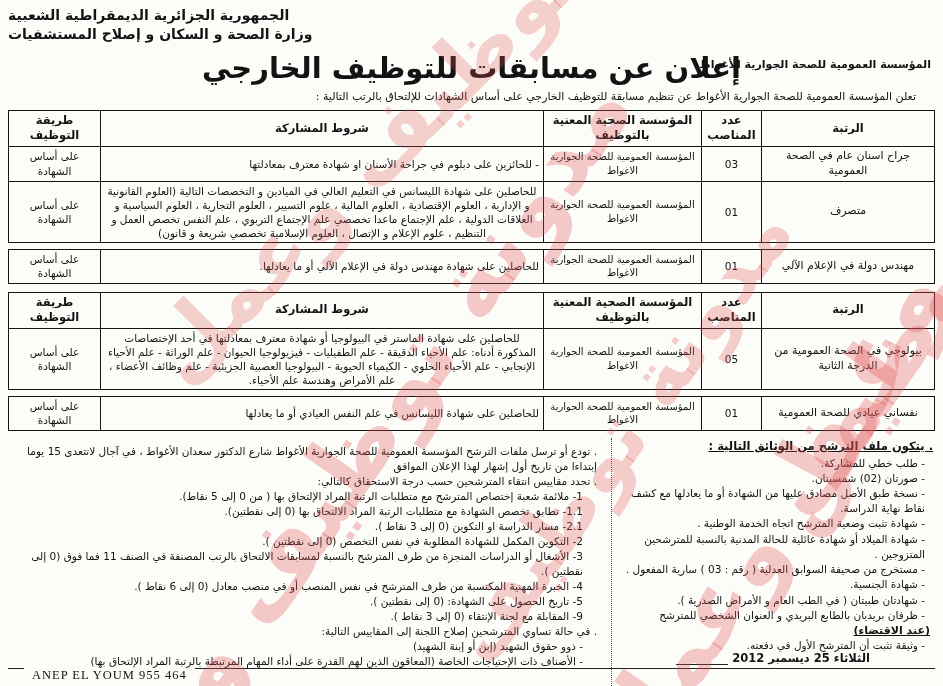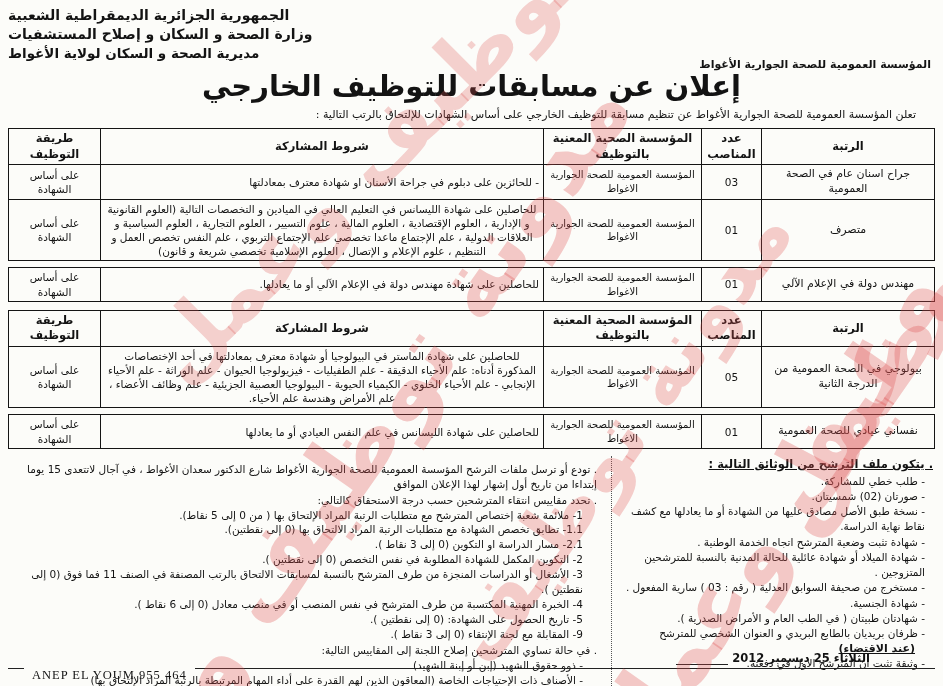--- a/index.html
+++ b/index.html
@@ -39,21 +39,21 @@
   .c-cond{justify-content:flex-start;text-align:right;}
   .c-cond.cond-center{justify-content:center;text-align:center;}
   .r-short{min-height:24px;}
   .r-med{min-height:32px;}
   
   .bottom{display:flex;margin-top:7px;min-height:268px;align-items:stretch;}
   .docs{width:324px;border-inline-end:1.5px dotted #555;padding:0 2px 0 8px;box-sizing:border-box;}
   .crit{flex:1;padding:5px 12px 0 2px;box-sizing:border-box;}
   .docs-title{font-weight:bold;text-decoration:underline;font-size:11.5px;margin:1px 0 3px;}
   .doc-item{font-size:10.5px;line-height:1.45;padding-right:8px;}
-  .optional-title{font-weight:bold;text-decoration:underline;font-size:11px;margin:1px 16px;padding-right:2px;}
+  .optional-title{font-weight:bold;text-decoration:underline;font-size:11px;margin:1px 1px;padding-right:2px;}
   .crit-line{font-size:10.5px;line-height:1.42;padding-right:16px;}
   .crit-line.para{padding-right:2px;margin-top:1px;}
   
   .footer{position:absolute;bottom:3px;left:8px;right:8px;z-index:2;}
   .date-row{display:flex;align-items:flex-end;justify-content:flex-start;margin-right:65px;gap:4px;}
   .date-rule{width:52px;border-bottom:1.2px solid #222;height:10px;}
   .date-text{font-size:11.5px;font-weight:bold;}
   .anep-row{display:flex;align-items:flex-start;direction:ltr;gap:8px;margin-top:3px;}
   .rule{border-top:1.2px solid #222;height:0;}
   .rule.short{width:16px;}
@@ -69,21 +69,20 @@
   <span class="wm wm2">مدونة توظيف وعمل</span>
   <span class="wm wm3">مدونة توظيف وعمل</span>
   <span class="wm wm4">مدونة توظيف وعمل</span>
   <span class="wm wm5">مدونة توظيف وعمل</span>
   <span class="wm wm6">مدونة توظيف وعمل</span>
 
   <div class="content">
 
     <div class="gov-line">الجمهورية الجزائرية الديمقراطية الشعبية</div>
     <div class="gov-line">وزارة الصحة و السكان و إصلاح المستشفيات</div>
-    <div class="gov-line l3">مديرية الصحة و السكان لولاية الأغواط</div>
     <div class="org-line">المؤسسة العمومية للصحة الجوارية الأغواط</div>
     <div class="main-title">إعلان عن مسابقات للتوظيف الخارجي</div>
     <div class="intro">تعلن المؤسسة العمومية للصحة الجوارية الأغواط عن تنظيم مسابقة للتوظيف الخارجي على أساس الشهادات للإلتحاق بالرتب التالية :</div>
 
     <div class="tblock">
       <div class="trow thead">
         <div class="tcell">الرتبة</div>
         <div class="tcell">عدد المناصب</div>
         <div class="tcell">المؤسسة الصحية المعنية بالتوظيف</div>
         <div class="tcell">شروط المشاركة</div>

